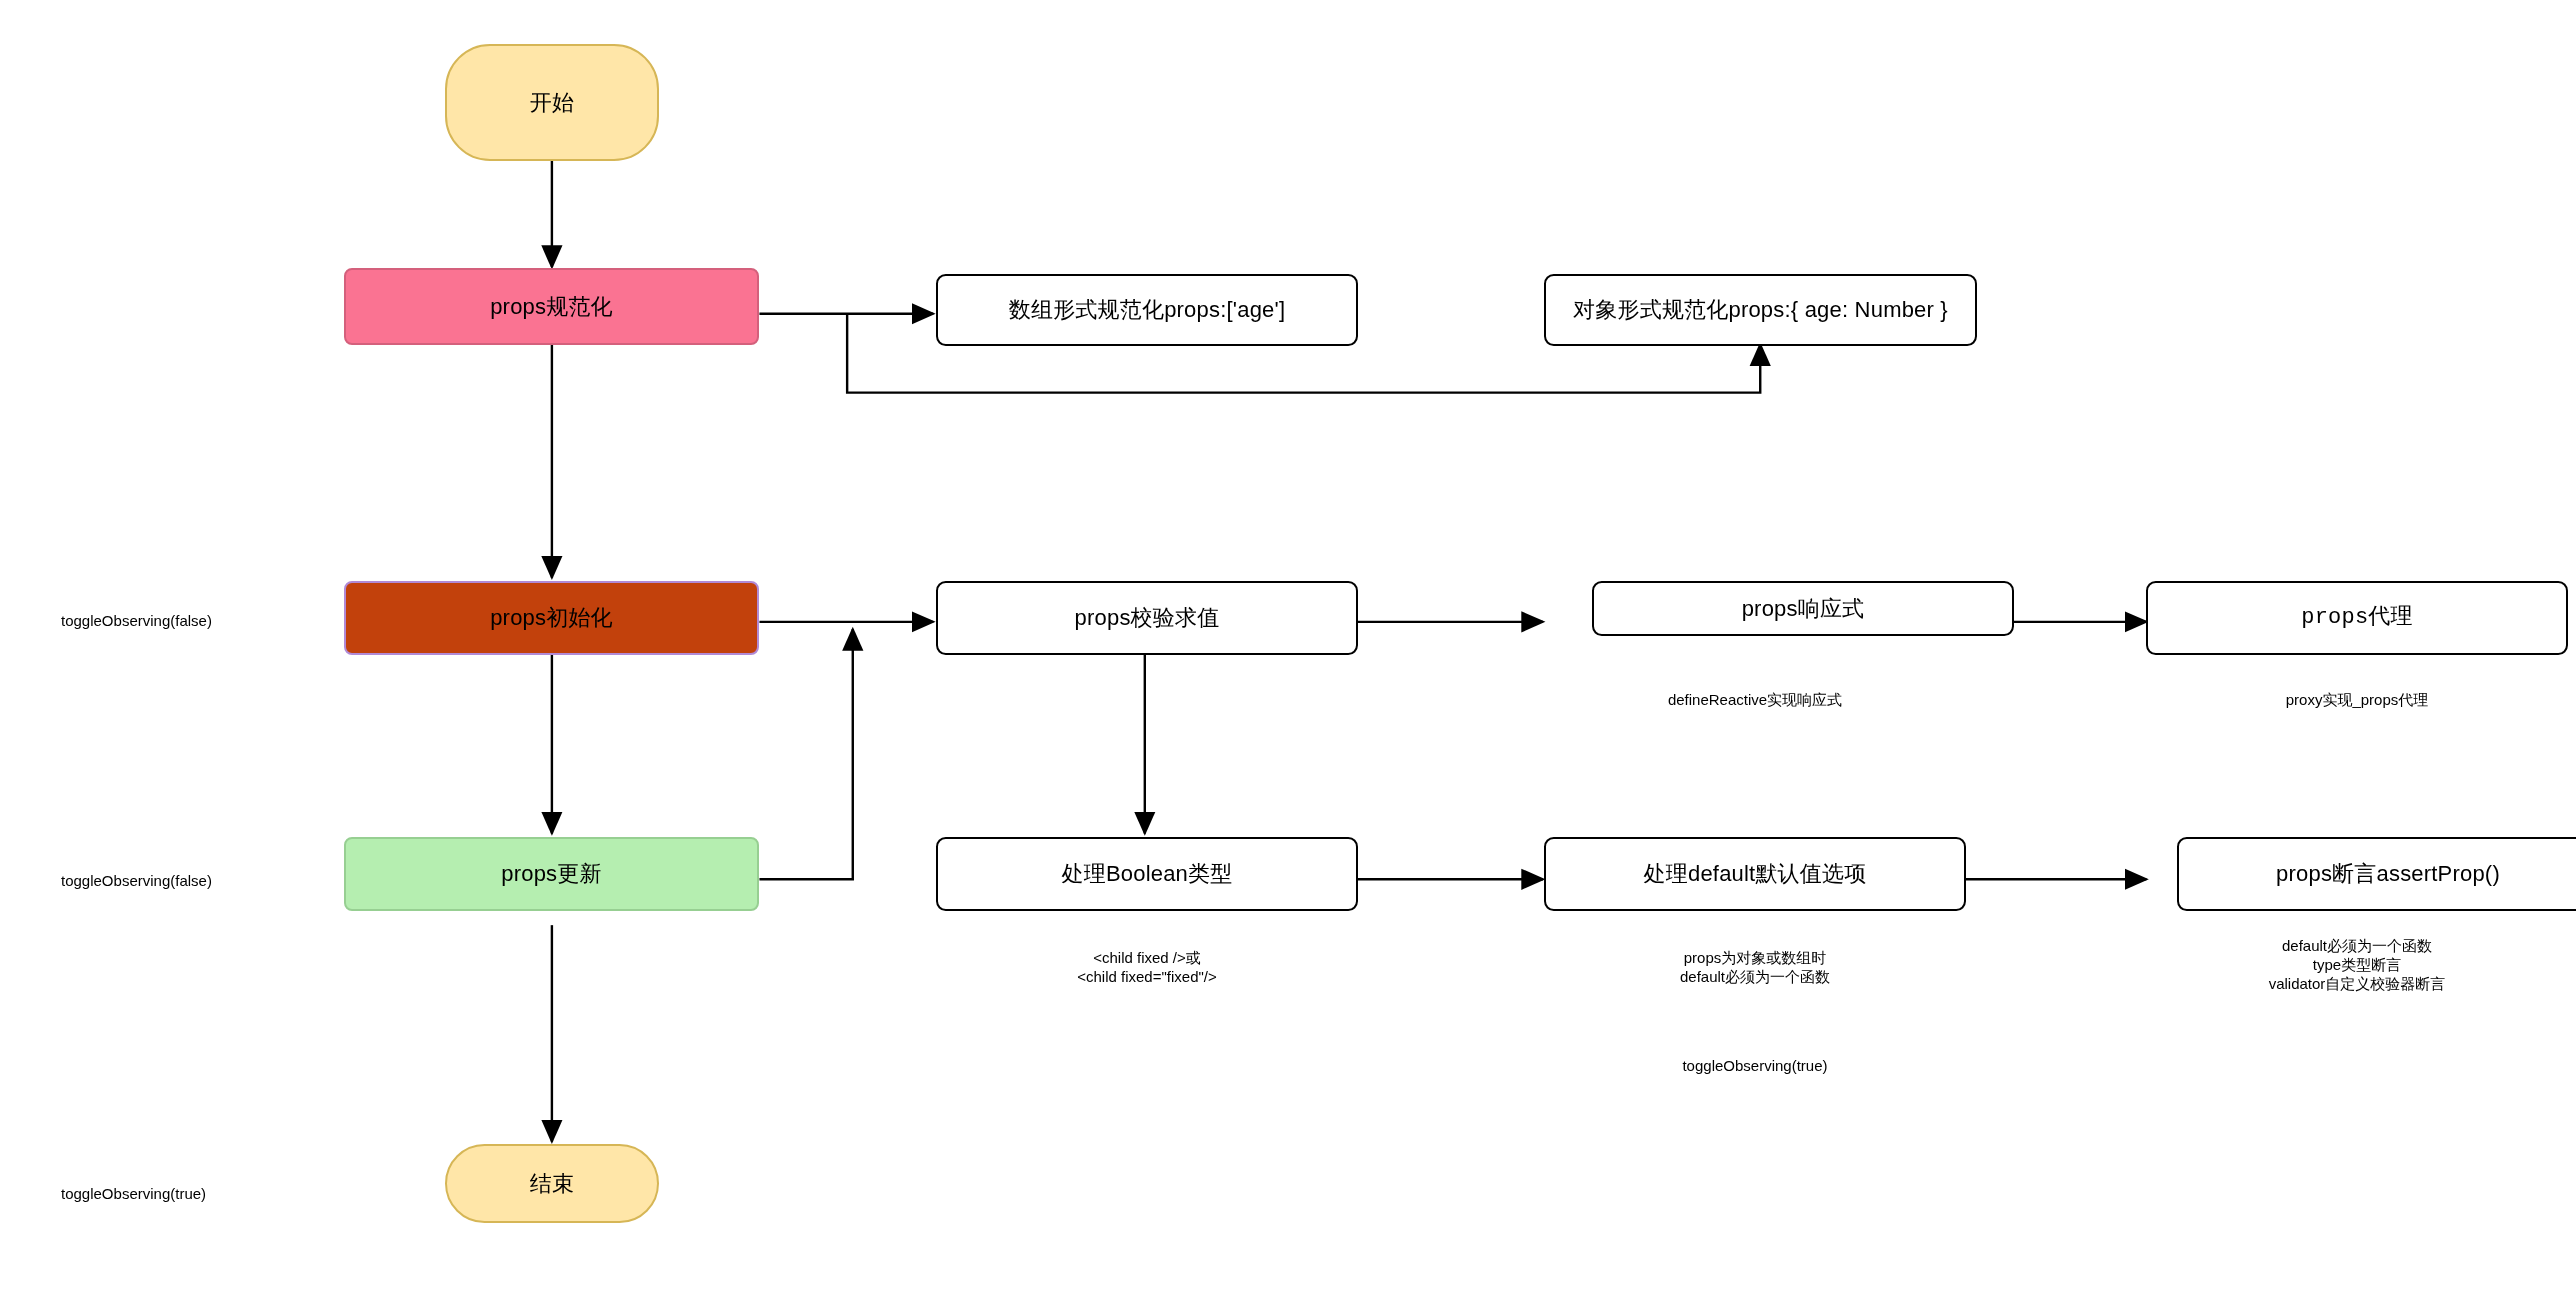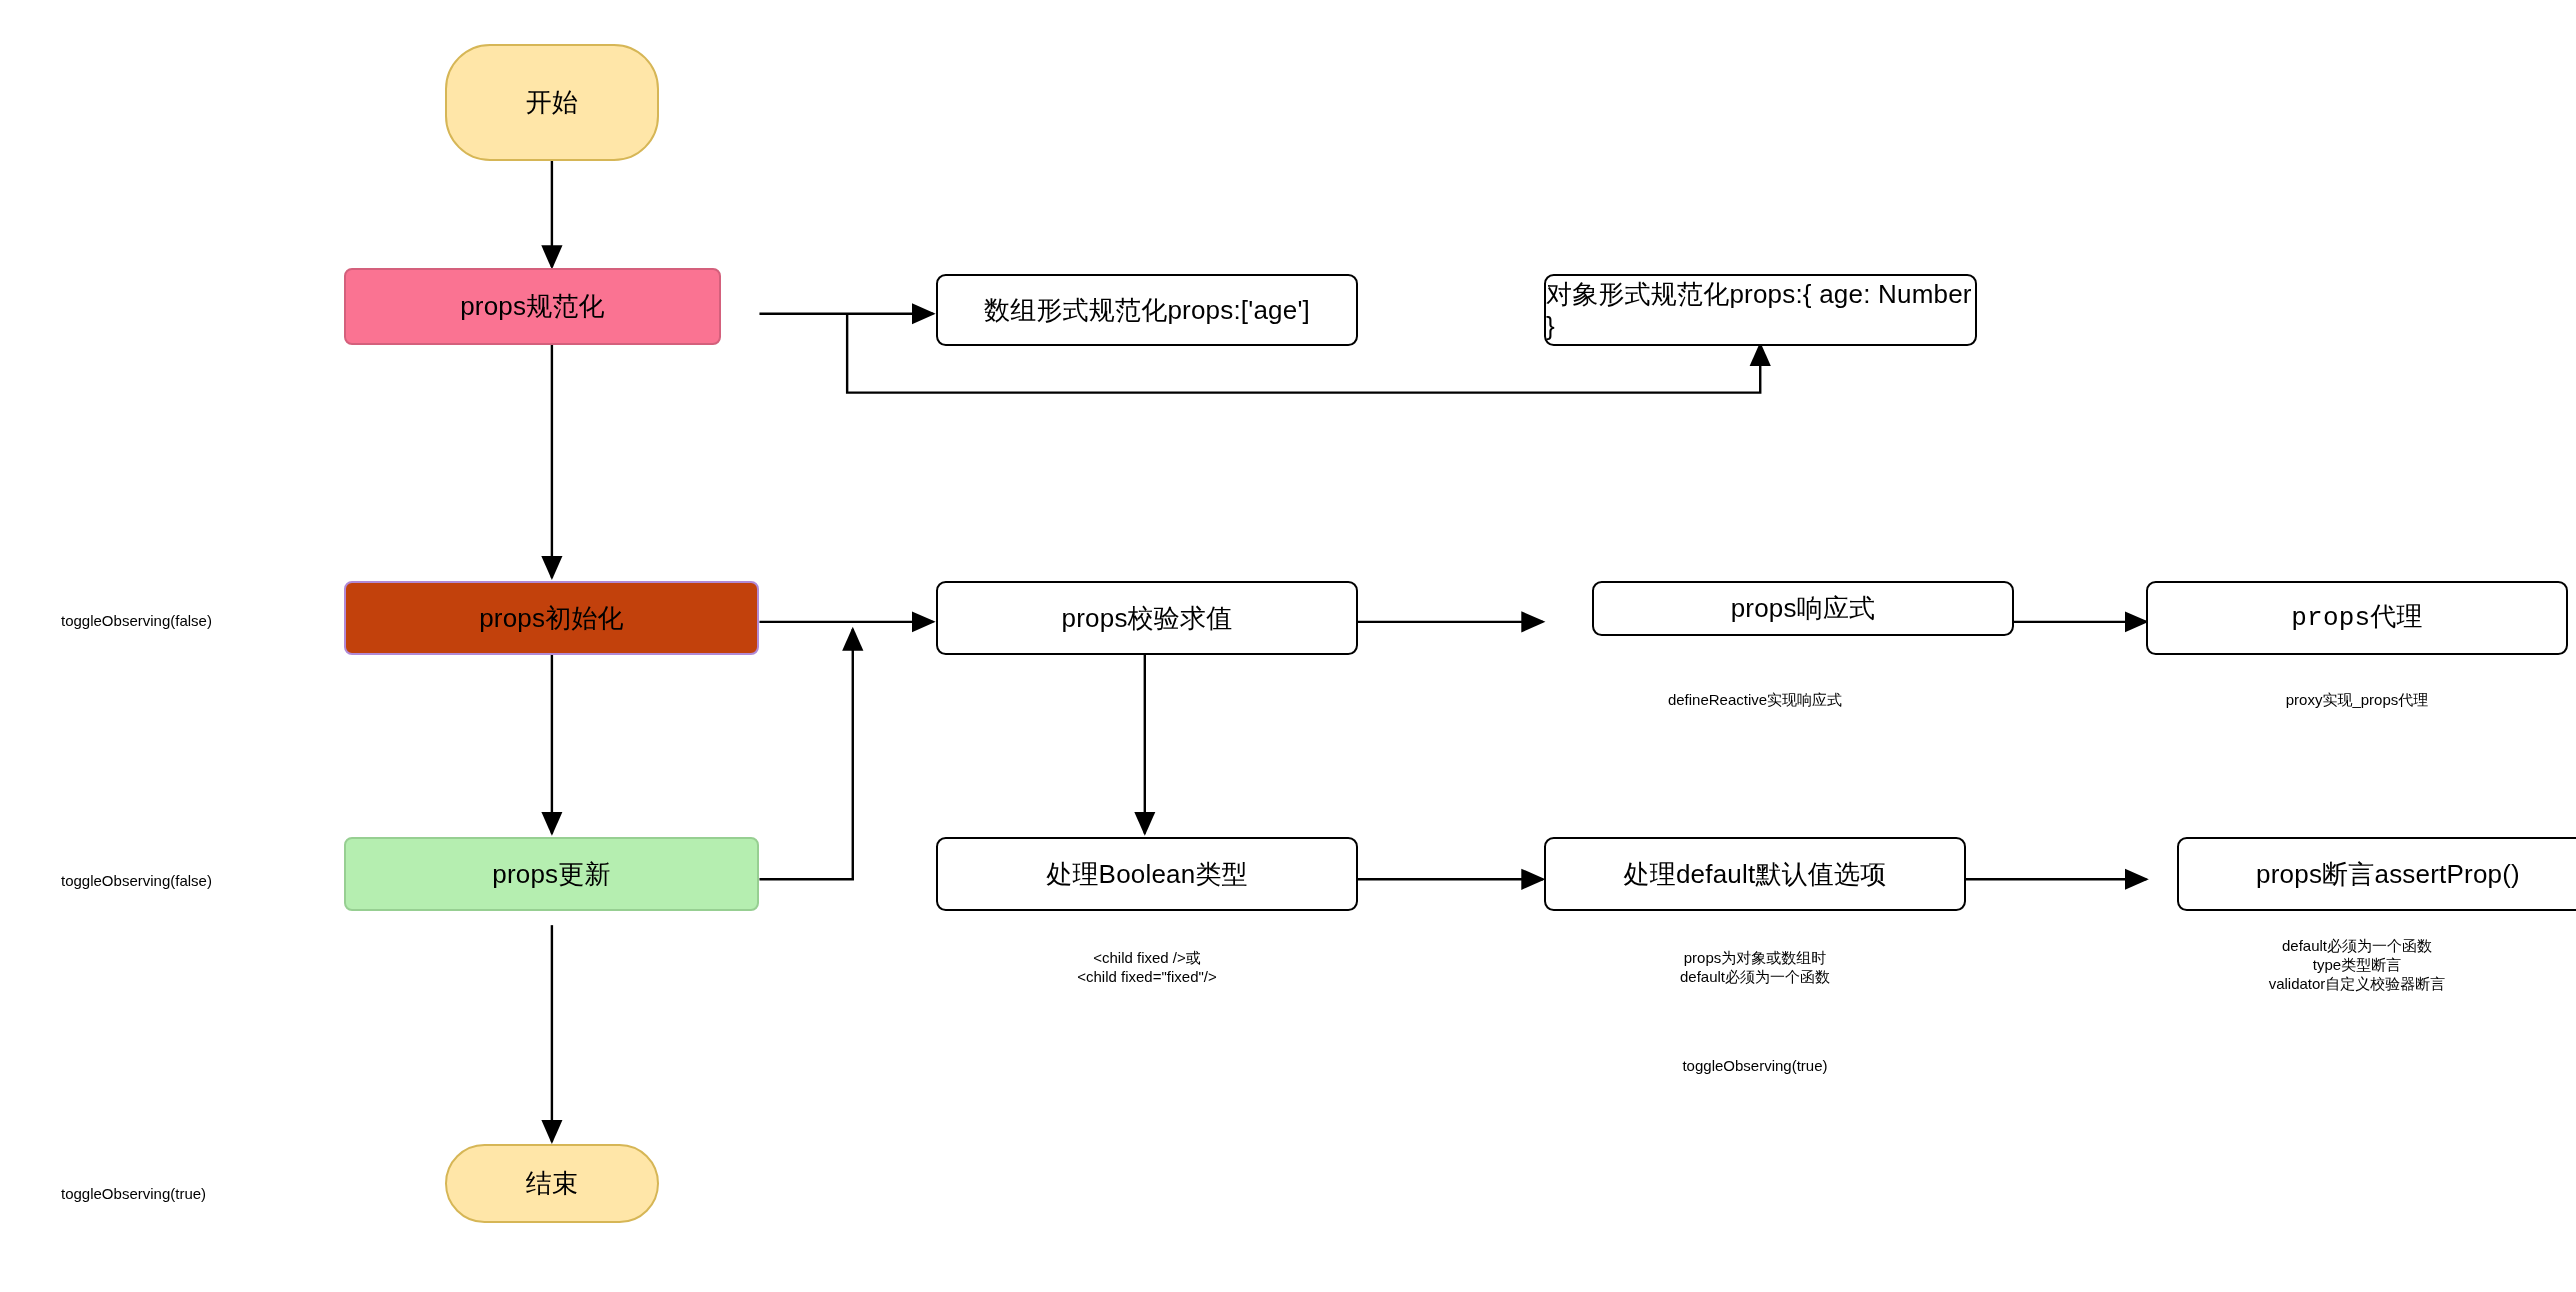--- a/index.html
+++ b/index.html
@@ -26,21 +26,21 @@
     pointer-events: none;
   }
   .node {
     position: absolute;
     box-sizing: border-box;
     display: flex;
     align-items: center;
     justify-content: center;
     text-align: left;
     color: #000000;
-    font-size: 26px;
+    font-size: 22px;
     line-height: 1.25;
     letter-spacing: 0.2px;
   }
   .node-plain {
     background: #ffffff;
     border: 2.4px solid #000000;
     border-radius: 9.7px;
   }
   .node-terminal {
     border-radius: 45px;
@@ -113,21 +113,21 @@
       <path d="M944,1093 L1060,1093 L1060,782"></path>
 
       <path d="M686,1150 L686,1419"></path>
     </g>
   </svg>
 
   <div class="node node-terminal" style="left:445px; top:44px; width:214px; height:117px;">
     <span>开始</span>
   </div>
 
-  <div class="node node-pink" style="left:344px; top:268px; width:377px; height:77px;">
+  <div class="node node-pink" style="left:344px; top:268px; width:415px; height:77px;">
     <span>props规范化</span>
   </div>
 
   <div class="node node-plain" style="left:936px; top:274px; width:422px; height:72px;">
     <span>数组形式规范化props:['age']</span>
   </div>
 
   <div class="node node-plain" style="left:1544px; top:274px; width:433px; height:72px;">
     <span>对象形式规范化props:{ age: Number }</span>
   </div>

